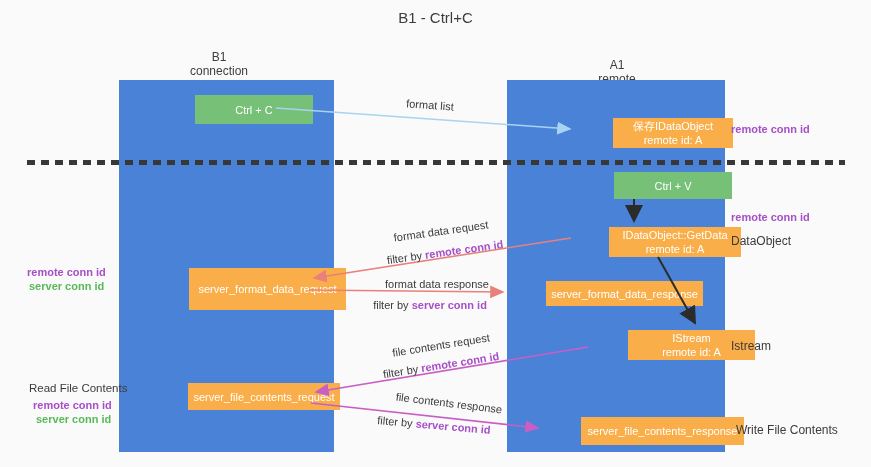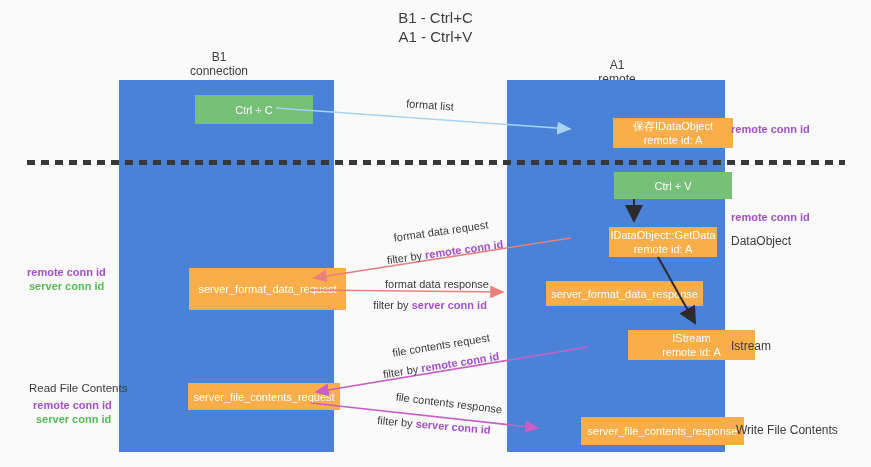--- a/index.html
+++ b/index.html
@@ -29,21 +29,20 @@
   .darktxt { color:#3b3b3b; font-size:12px; }
   .darktxt-sm { color:#3b3b3b; font-size:11.5px; }
 </style>
 </head>
 <body>
 
 <div class="diagram">
 
   <div class="title">
     <div>B1 - Ctrl+C</div>
-    <div>A1 - Ctrl+V</div>
   </div>
 
   <div class="col-header" style="left:169px; top:50px; width:100px;">
     <div>B1</div>
     <div>connection</div>
   </div>
   <div class="col-header" style="left:567px; top:58px; width:100px;">
     <div>A1</div>
     <div>remote</div>
   </div>
@@ -80,21 +79,21 @@
   <div class="node green" style="left:157px; top:95px; width:118px; height:29px;">
     <span>Ctrl + C</span>
   </div>
   <div class="node orange" style="left:575px; top:118px; width:120px; height:30px;">
     <span>保存IDataObject</span>
     <span>remote id: A</span>
   </div>
   <div class="node green" style="left:576px; top:172px; width:118px; height:27px;">
     <span>Ctrl + V</span>
   </div>
-  <div class="node orange" style="left:571px; top:227px; width:108px; height:30px;align-items:center;">
+  <div class="node orange" style="left:571px; top:227px; width:132px; height:30px;align-items:center;">
     <span>IDataObject::GetData</span>
     <span>remote id: A</span>
   </div>
   <div class="node orange" style="left:151px; top:268px; width:157px; height:42px;">
     <span>server_format_data_request</span>
   </div>
   <div class="node orange" style="left:508px; top:281px; width:157px; height:25px;">
     <span>server_format_data_response</span>
   </div>
   <div class="node orange" style="left:590px; top:330px; width:127px; height:30px;">

